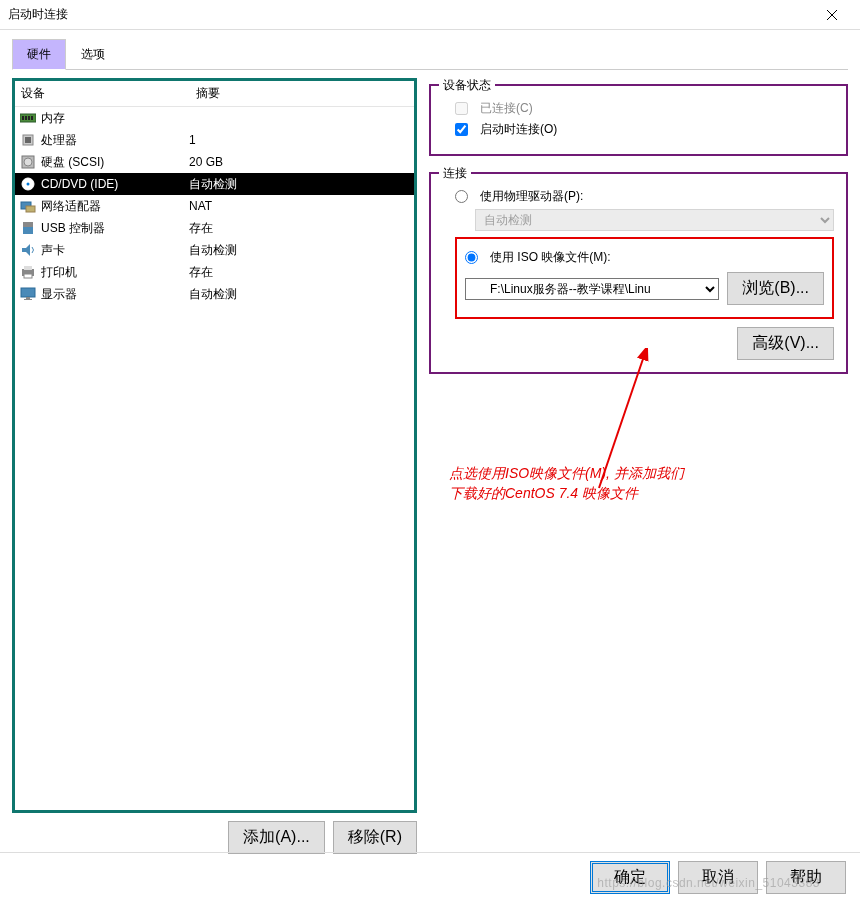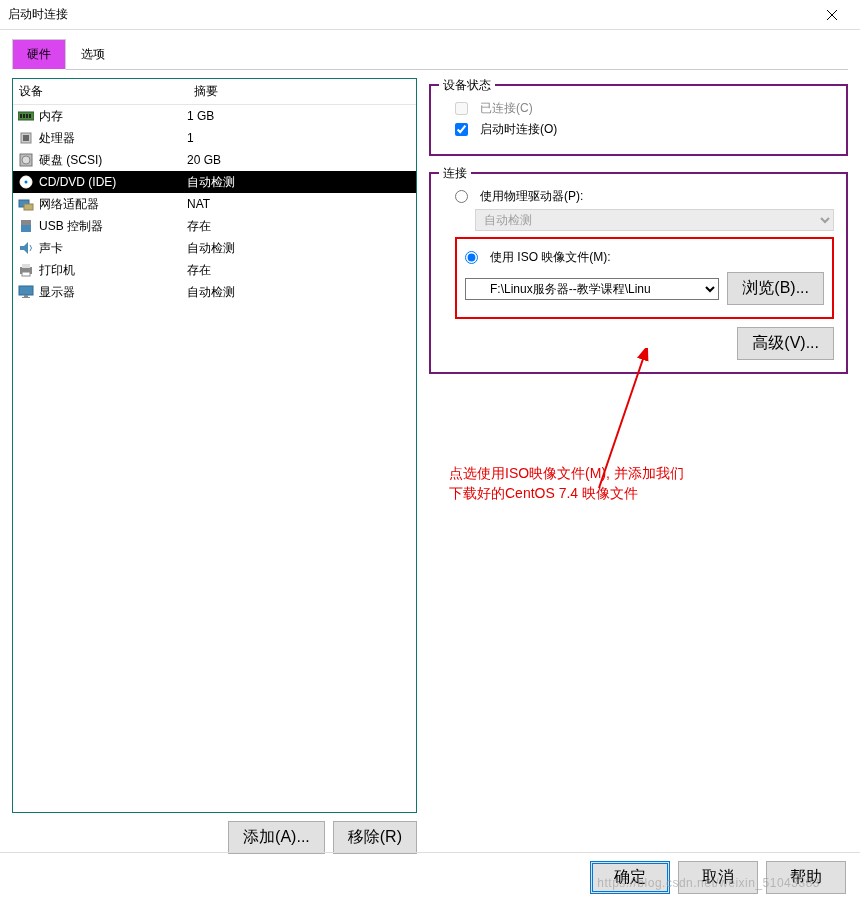--- a/index.html
+++ b/index.html
@@ -4,24 +4,24 @@
 <style>
 * { box-sizing: border-box; margin: 0; padding: 0; }
 body { font-family: "Microsoft YaHei", "Segoe UI", sans-serif; font-size: 12px; background: #fff; width: 860px; height: 902px; position: relative; overflow: hidden; }
 .titlebar { height: 30px; display: flex; align-items: center; padding: 0 8px; border-bottom: 1px solid #ddd; }
 .titlebar .title { flex: 1; font-size: 12px; }
 .titlebar .close { width: 40px; height: 28px; display: flex; align-items: center; justify-content: center; cursor: pointer; }
 .titlebar .close svg { width: 10px; height: 10px; }
 .content { padding: 8px 12px 0 12px; height: calc(100% - 30px - 50px); position: relative; }
 .tabs { display: flex; border-bottom: 1px solid #ccc; }
 .tab { padding: 6px 14px; border: 1px solid transparent; border-bottom: none; cursor: pointer; position: relative; top: 1px; background: transparent; }
-.tab.active { border-color: #ccc; background: #d946ef; border-bottom: 1px solid #fff; }
+.tab.active { border-color: #ccc; background: #c4b5fd; border-bottom: 1px solid #fff; }
 .panels { display: flex; gap: 12px; padding-top: 8px; height: calc(100% - 30px); }
 .left-panel { width: 405px; display: flex; flex-direction: column; }
-.hw-list { border: 1px solid #0f766e; flex: 1; background: #fff; overflow: hidden; }
+.hw-list { border: 3px solid #0f766e; flex: 1; background: #fff; overflow: hidden; }
 .hw-header { display: flex; background: #fff; border-bottom: 1px solid #e5e5e5; }
 .hw-header div { padding: 4px 6px; }
 .hw-header .col1 { width: 175px; }
 .hw-rows { }
 .hw-row { display: flex; align-items: center; height: 22px; padding: 0 4px; }
 .hw-row.selected { background: #000000; color: #fff; }
 .hw-row .icon-wrap { width: 18px; height: 16px; display: inline-flex; align-items: center; justify-content: center; margin-right: 4px; }
 .hw-row .c1 { width: 170px; display: flex; align-items: center; }
 .hw-row .c2 { flex: 1; }
 .left-buttons { display: flex; justify-content: flex-end; gap: 8px; padding: 8px 0 0 0; }
@@ -32,21 +32,21 @@
 .checkbox-row, .radio-row { display: flex; align-items: center; gap: 12px; margin: 4px 0; font-size: 12px; }
 .checkbox-row input[type=checkbox], .radio-row input[type=radio] { width: 13px; height: 13px; }
 .checkbox-row.disabled { color: #888; }
 .dropdown { width: 100%; padding: 2px 4px; font-size: 12px; font-family: inherit; }
 .dropdown:disabled { background: #e5e5e5; color: #777; }
 .redbox { border: 2px solid #e50000; padding: 6px 8px 12px 8px; margin-top: 6px; }
 .iso-row { display: flex; gap: 8px; margin-top: 6px; align-items: center; }
 .iso-row select { flex: 1; }
 .advanced-row { display: flex; justify-content: flex-end; margin-top: 8px; }
 .annotation-arrow { position: absolute; left: 160px; top: 270px; pointer-events: none; }
-.annotation-text { position: absolute; left: 20px; top: 386px; color: #e50000; font-size: 14px; line-height: 1.4; }
+.annotation-text { position: absolute; left: 20px; top: 386px; color: #e50000; font-size: 14px; line-height: 1.4; font-style: italic; }
 .footer { position: absolute; bottom: 0; left: 0; right: 0; height: 50px; border-top: 1px solid #ddd; display: flex; justify-content: flex-end; align-items: center; padding: 0 14px; gap: 8px; }
 .footer .btn { min-width: 80px; }
 .footer .btn.primary { border: 1px solid #0078d7; outline: 1px solid #0078d7; outline-offset: -3px; }
 .watermark { position: absolute; bottom: 12px; right: 40px; font-size: 12px; color: #999; opacity: 0.6; pointer-events: none; letter-spacing: 0.5px; }
 </style>
 </head>
 <body>
 
 <div class="titlebar">
   <span class="title">启动时连接</span>
@@ -78,21 +78,20 @@
                   <svg width="16" height="12">
                     <rect x="0" y="2" width="16" height="8" fill="#4a8a3a" stroke="#2a5a2a"></rect>
                     <rect x="2" y="4" width="2" height="4" fill="#222"></rect>
                     <rect x="5" y="4" width="2" height="4" fill="#222"></rect>
                     <rect x="8" y="4" width="2" height="4" fill="#222"></rect>
                     <rect x="11" y="4" width="2" height="4" fill="#222"></rect>
                   </svg>
                 </span>
                 <span>内存</span>
               </div>
-              <div class="c2">1 GB</div>
             </div>
             <div class="hw-row">
               <div class="c1">
                 <span class="icon-wrap">
                   <svg width="16" height="16">
                     <rect x="3" y="3" width="10" height="10" fill="#ccc" stroke="#888"></rect>
                     <rect x="5" y="5" width="6" height="6" fill="#666"></rect>
                   </svg>
                 </span>
                 <span>处理器</span>

